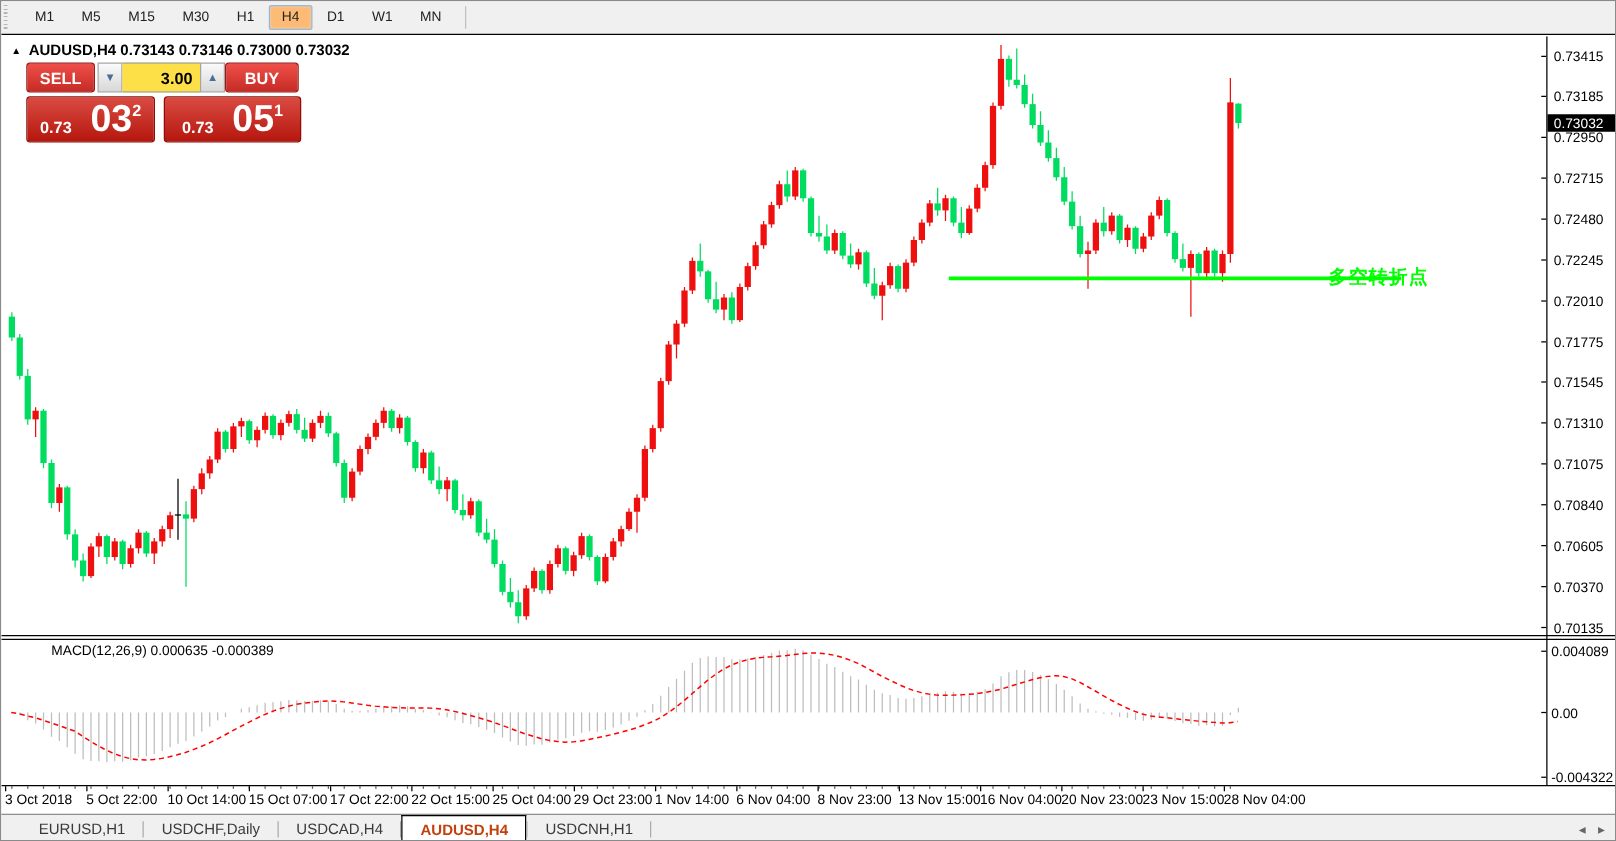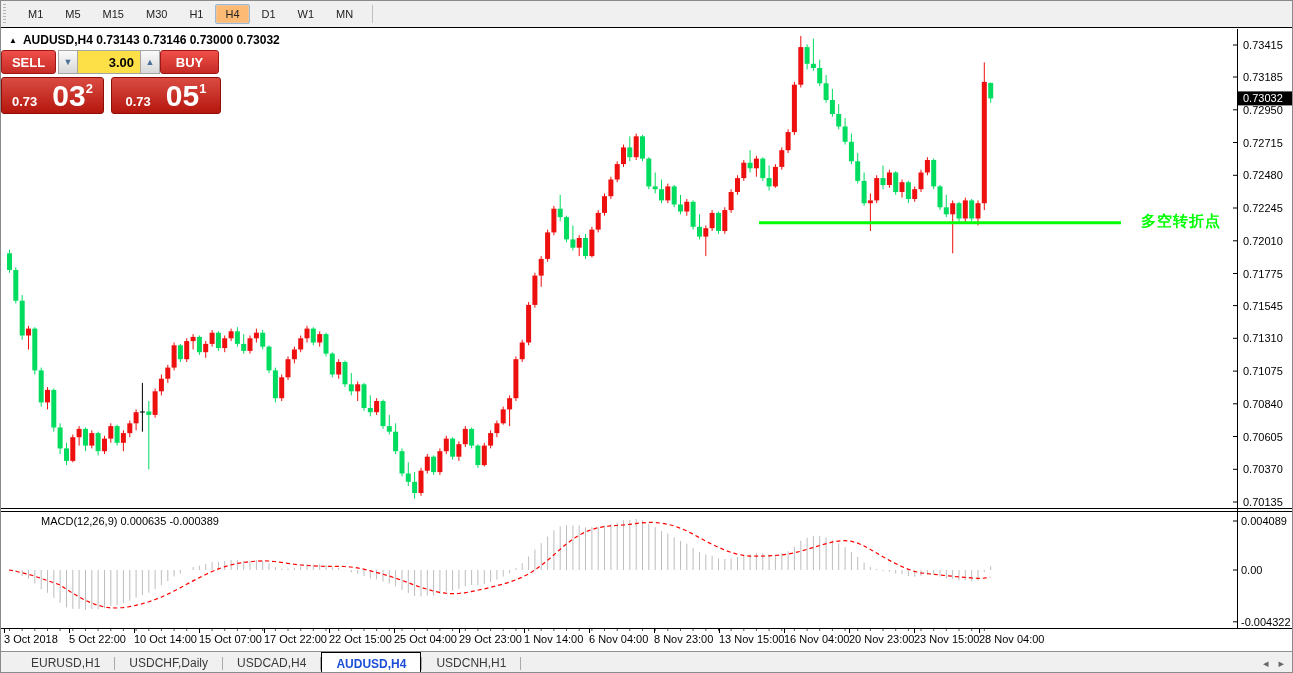--- a/index.html
+++ b/index.html
@@ -13,42 +13,42 @@
   .tf-btn.active{background:#fdba74;border:1px solid #9db8d2;box-shadow:inset 0 0 2px #cfe0f0;}
   #tb-sep{width:1px;height:18px;background:#c0c0c0;margin-left:8px;}
   
   #chart-window{position:absolute;left:0;top:26px;width:1293px;height:624px;background:#fff;border-top:1px solid #000;}
   #chart-canvas{position:absolute;left:0;top:1px;width:1293px;height:623px;}
   svg text{font-family:"Liberation Sans","DejaVu Sans",sans-serif;font-size:11px;fill:#000;}
   
   #chart-title{position:absolute;left:8px;top:5px;font-size:12px;font-weight:700;color:#000;display:flex;align-items:center;gap:6px;}
   #collapse-icon{font-size:8px;color:#000;cursor:pointer;}
   #macd-label{position:absolute;left:6px;top:487px;font-size:11px;color:#000;margin-left:34px;}
-  #annotation{position:absolute;left:1140px;top:184px;font-size:15px;font-weight:700;letter-spacing:1px;}
+  #annotation{position:absolute;left:1062px;top:184px;font-size:15px;font-weight:700;letter-spacing:1px;}
   
-  #trade-panel{position:absolute;left:0;top:22px;width:222px;}
+  #trade-panel{position:absolute;left:20px;top:22px;width:222px;}
   .tp-row1{display:flex;align-items:stretch;height:24px;}
   .btn-red{background:linear-gradient(#ef5049,#c62b25);border:1px solid #9e1712;border-radius:3px;color:#fff;font-weight:700;font-size:13px;display:flex;align-items:center;justify-content:center;cursor:pointer;}
   #sell-btn{width:55px;}
   #buy-btn{width:59px;margin-left:0;}
   .stepper{display:flex;margin-left:2px;height:24px;}
   .step-btn{width:20px;background:linear-gradient(#fafafa,#d8d8d8);border:1px solid #a5a5a5;color:#4a6f96;font-size:9px;display:flex;align-items:center;justify-content:center;cursor:pointer;}
   #vol-field{width:62px;background:#fde047;border-top:1px solid #a5a5a5;border-bottom:1px solid #a5a5a5;font-size:13px;font-weight:700;color:#000;display:flex;align-items:center;justify-content:flex-end;padding-right:6px;}
   .tp-row2{display:flex;margin-top:3px;height:37px;}
   .price-box{background:linear-gradient(#da4b42,#b5170e);border:1px solid #8f0d06;border-radius:3px;color:#fff;display:flex;align-items:center;justify-content:center;}
   #sell-price{width:103px;}
   #buy-price{width:110px;margin-left:7px;}
   .p-prefix{font-size:13px;font-weight:700;margin-top:12px;}
   .p-big{font-size:30px;font-weight:700;line-height:30px;margin-left:15px;}
   .p-sup{font-size:13px;font-weight:700;margin-bottom:14px;}
   
   #tabbar{position:absolute;left:0;top:650px;width:100%;height:23px;background:#f0f0f0;border-top:1px solid #909090;display:flex;align-items:stretch;font-size:12px;}
   #tabbar .pad{width:16px;}
   .tab{display:flex;align-items:center;padding:0 14px;color:#3a3a3a;cursor:pointer;}
-  .tab.active{background:#fff;border:1px solid #000;border-bottom:none;font-weight:700;color:#1d4ed8;}
+  .tab.active{background:#fff;border:1px solid #000;border-bottom:none;font-weight:700;color:#c2410c;}
   .tab-sep{width:1px;height:13px;background:#aaa;align-self:center;}
   #tab-arrows{position:absolute;right:8px;top:0;height:23px;display:flex;align-items:center;gap:10px;color:#666;font-size:11px;}
   #tab-arrows span{cursor:pointer;}
 </style>
 </head>
 <body>
 
 <div id="app">
 
   <div id="toolbar">

